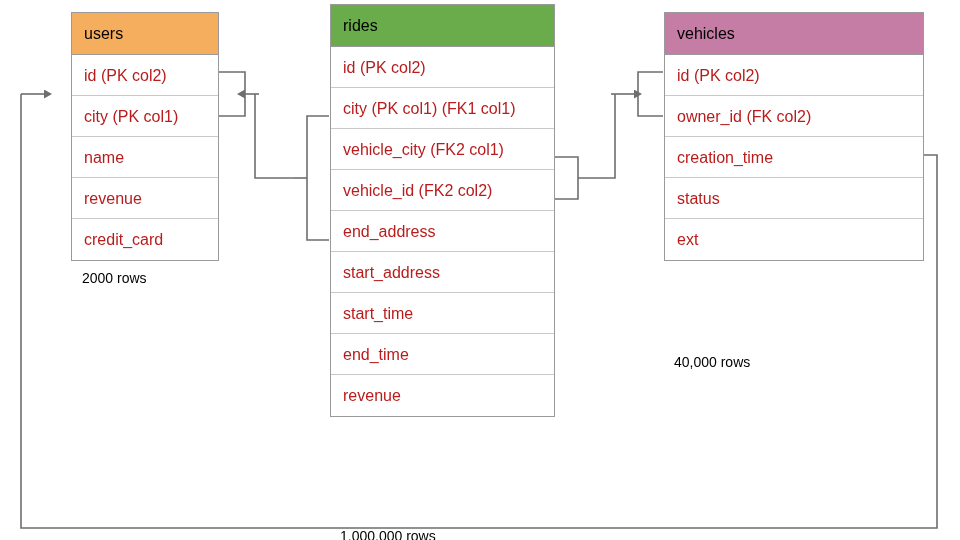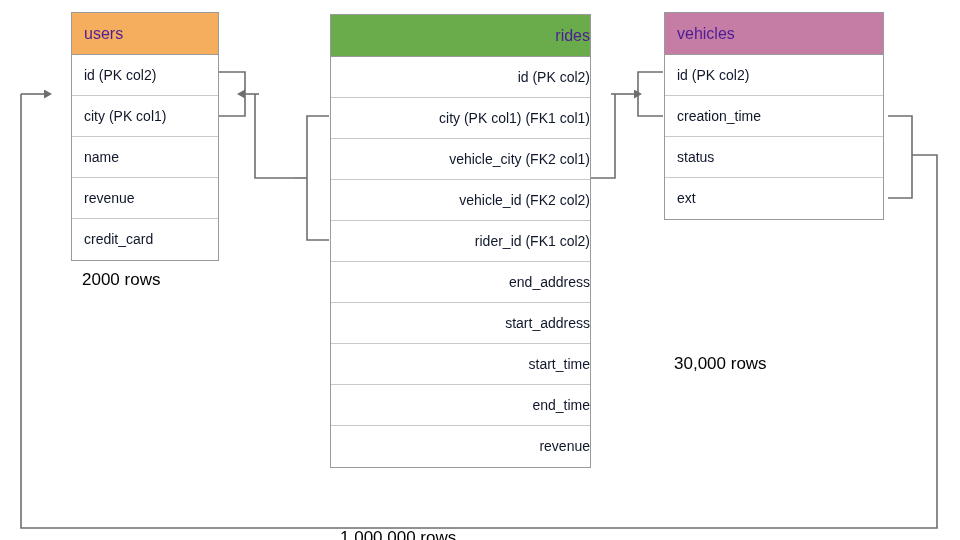--- a/index.html
+++ b/index.html
@@ -33,43 +33,43 @@
     box-sizing: border-box;
     border: 1px solid #9a9a9a;
     background: #ffffff;
   }
   .entity .hdr {
     box-sizing: border-box;
     height: 42px;
     line-height: 42px;
     padding: 0 0 0 12px;
     font-size: 16px;
-    color: #4c1d95;
+    color: #000000;
     border-bottom: 1px solid #9a9a9a;
     white-space: nowrap;
     overflow: hidden;
   }
   .entity .fld {
     box-sizing: border-box;
     height: 41px;
     line-height: 41px;
     padding: 0 0 0 12px;
-    font-size: 14px;
-    color: #0f172a;
+    font-size: 16px;
+    color: #b91c1c;
     border-bottom: 1px solid #c9c9c9;
     background: #ffffff;
     white-space: nowrap;
     overflow: hidden;
   }
   .entity .fld.last {
     border-bottom: none;
   }
   .rowcount {
     position: absolute;
-    font-size: 17px;
+    font-size: 14px;
     color: #000;
     white-space: nowrap;
   }
 </style>
 </head>
 <body>
 
 <div id="canvas">
 
   <svg class="connectors" viewBox="0 0 960 540" width="960" height="540">
@@ -111,37 +111,37 @@
   <div class="entity" style="left:71px; top:12px; width:148px;">
     <div class="hdr" style="background:#f5ae5e;">users</div>
     <div class="fld">id (PK col2)</div>
     <div class="fld">city (PK col1)</div>
     <div class="fld">name</div>
     <div class="fld">revenue</div>
     <div class="fld last">credit_card</div>
   </div>
   <div class="rowcount" style="left:82px; top:270px;">2000 rows</div>
 
-  <div class="entity" style="left:330px; top:14px; width:261px;text-align:right;">
+  <div class="entity" style="left:330px; top:4px; width:225px;">
     <div class="hdr" style="background:#6aac4b;">rides</div>
     <div class="fld">id (PK col2)</div>
     <div class="fld">city (PK col1) (FK1 col1)</div>
     <div class="fld">vehicle_city (FK2 col1)</div>
     <div class="fld">vehicle_id (FK2 col2)</div>
-    <div class="fld">rider_id (FK1 col2)</div>
     <div class="fld">end_address</div>
     <div class="fld">start_address</div>
     <div class="fld">start_time</div>
     <div class="fld">end_time</div>
     <div class="fld last">revenue</div>
   </div>
   <div class="rowcount" style="left:340px; top:480px;margin-top:48px;">1,000,000 rows</div>
 
-  <div class="entity" style="left:664px; top:12px; width:220px;">
+  <div class="entity" style="left:664px; top:12px; width:260px;">
     <div class="hdr" style="background:#c67da5;">vehicles</div>
     <div class="fld">id (PK col2)</div>
+    <div class="fld">owner_id (FK col2)</div>
     <div class="fld">creation_time</div>
     <div class="fld">status</div>
     <div class="fld last">ext</div>
   </div>
-  <div class="rowcount" style="left:674px; top:354px;">30,000 rows</div>
+  <div class="rowcount" style="left:674px; top:354px;">40,000 rows</div>
 
 </div>
 
 </body></html>

